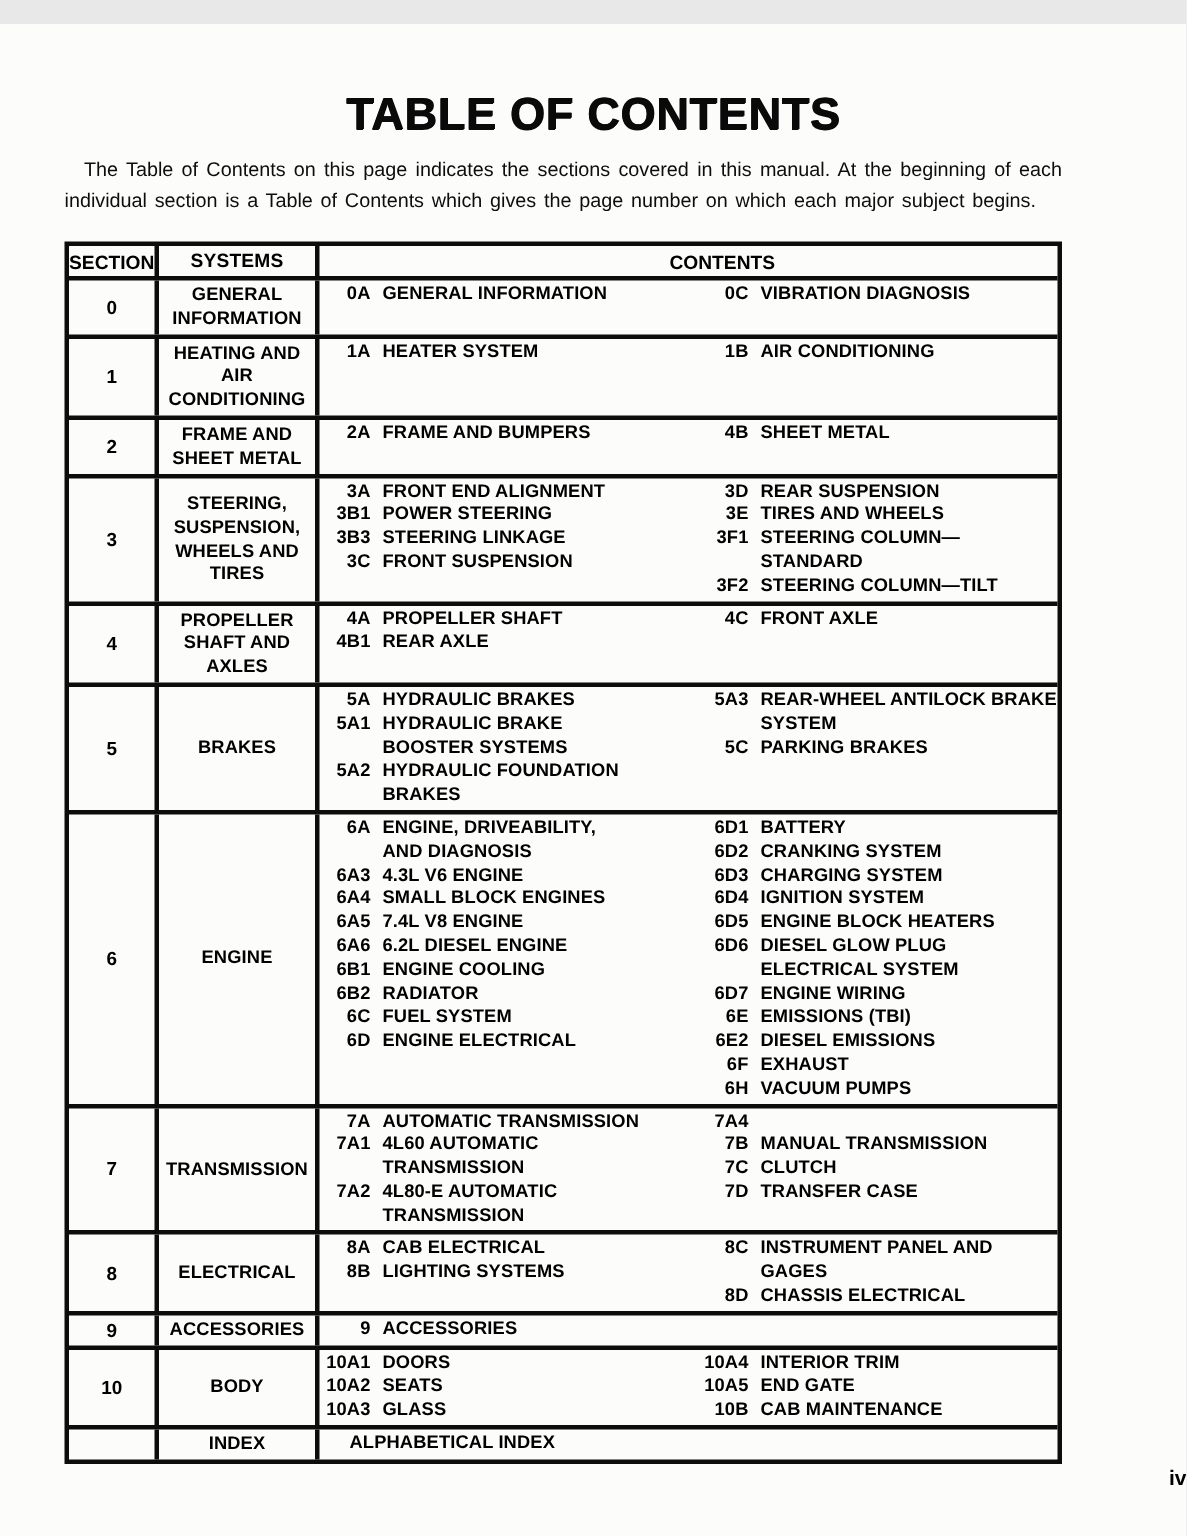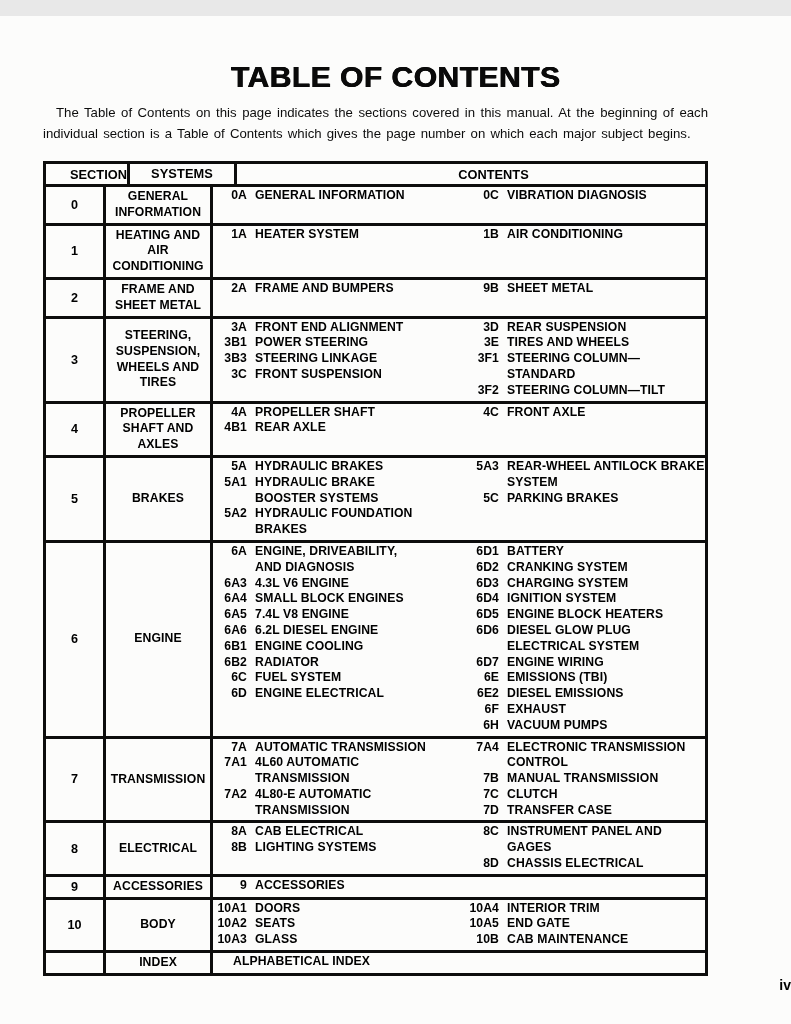--- a/index.html
+++ b/index.html
@@ -42,21 +42,21 @@
 
   .toc {
     position: absolute;
     top: 145px;
     left: 43px;
     width: 665px;
     border: 3px solid #0d0d0d;
     background: #fcfcfb;
   }
   .trow { display: flex; align-items: stretch; border-top: 3px solid #0d0d0d; }
-  .trow.thead { border-top: none; padding-left: 24px; }
+  .trow.thead { border-top: none; }
   .c1 {
     flex: none; width: 60px;
     border-right: 3px solid #0d0d0d;
     display: flex; align-items: center; justify-content: center;
     font-weight: bold; font-size: 12.6px;
   }
   .c2 {
     flex: none; width: 107px;
     border-right: 3px solid #0d0d0d;
     display: flex; align-items: center; justify-content: center;
@@ -156,21 +156,21 @@
 SHEET METAL</div>
         <div class="c3">
           <div class="colL">
             <div class="entry">
               <span class="code">2A</span>
               <span class="titletext">FRAME AND BUMPERS</span>
             </div>
           </div>
           <div class="colR">
             <div class="entry">
-              <span class="code">9B</span>
+              <span class="code">4B</span>
               <span class="titletext">SHEET METAL</span>
             </div>
           </div>
         </div>
       </div>
       <div class="trow">
         <div class="c1">3</div>
         <div class="c2">STEERING,
 SUSPENSION,
 WHEELS AND
@@ -379,22 +379,20 @@
             </div>
             <div class="entry">
               <span class="code">7A2</span>
               <span class="titletext">4L80-E AUTOMATIC
 TRANSMISSION</span>
             </div>
           </div>
           <div class="colR">
             <div class="entry">
               <span class="code">7A4</span>
-              <span class="titletext">ELECTRONIC TRANSMISSION
-CONTROL</span>
             </div>
             <div class="entry">
               <span class="code">7B</span>
               <span class="titletext">MANUAL TRANSMISSION</span>
             </div>
             <div class="entry">
               <span class="code">7C</span>
               <span class="titletext">CLUTCH</span>
             </div>
             <div class="entry">

